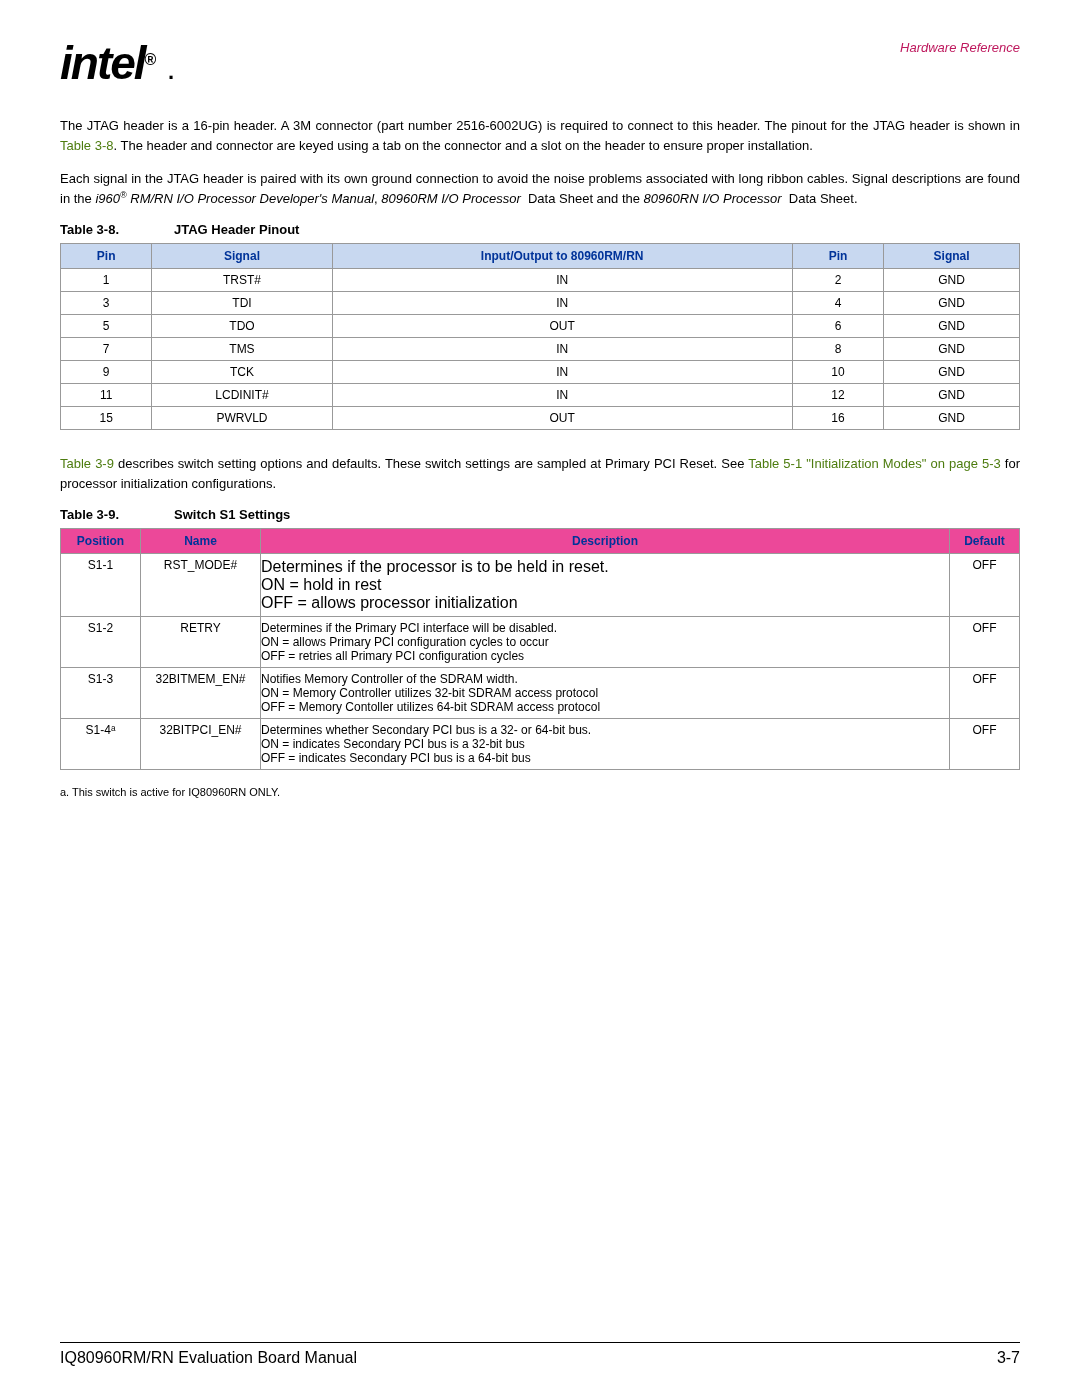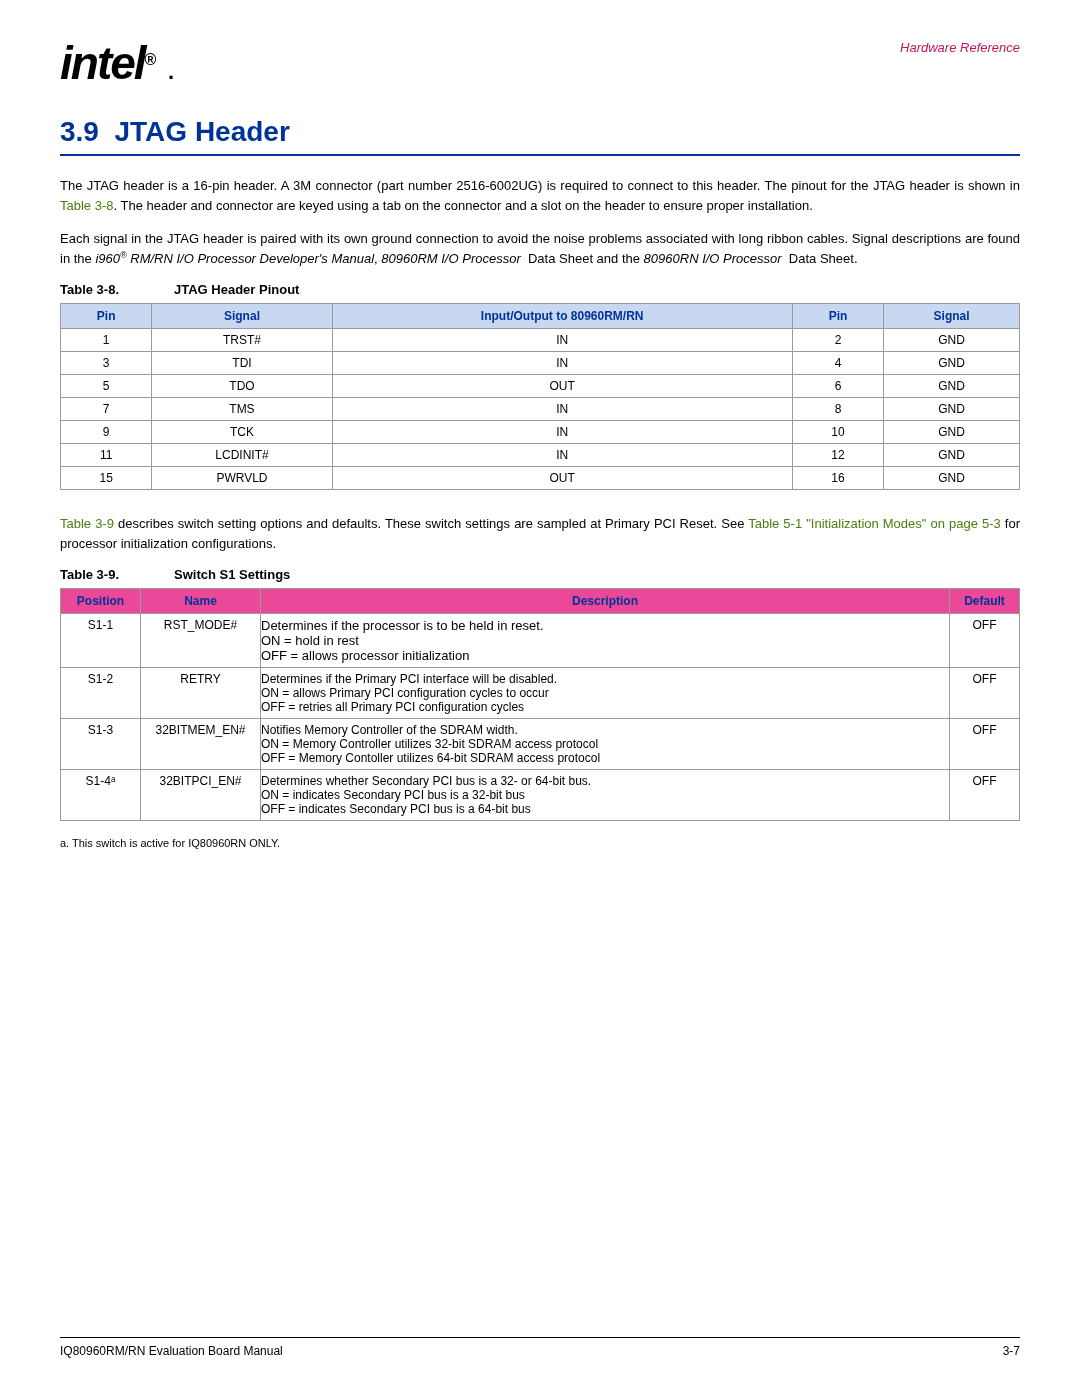--- a/index.html
+++ b/index.html
@@ -103,47 +103,44 @@
       padding: 4px 0;
       vertical-align: top;
     }
     .switch-table td.center { text-align: center; }
     .footnote {
       font-size: 11px;
       margin-top: 6px;
     }
     .footer {
       position: absolute;
-      bottom: 39px;
+      bottom: 30px;
       left: 60px;
       right: 60px;
       display: flex;
       justify-content: space-between;
-      font-size: 12px;
+      font-size: 16px;
       border-top: 1px solid #000;
       padding-top: 6px;
     }
     sup { font-size: 9px; vertical-align: super; }
   </style>
 </head>
 <body>
 
 <div class="page">
 
   <div class="header">
     <div class="logo">
       <span style="font-style:italic; font-weight:900; font-size:46px; letter-spacing:-2px;">int</span><span style="font-style:italic; font-weight:900; font-size:46px; letter-spacing:-2px; position:relative;">e</span><span style="font-style:italic; font-weight:900; font-size:46px; letter-spacing:-2px;">l</span><span style="font-size:16px; vertical-align:super; font-style:normal;">®</span>
       <span style="font-size:22px; font-weight:bold; display:inline-block; margin-left:1px;">.</span>
     </div>
     <div class="header-right">Hardware Reference</div>
   </div>
 
-  <div class="section-title">
-    <span>3.9</span>&nbsp;&nbsp;<span>JTAG Header</span>
-  </div>
 
 
   <p class="body-text">
     The JTAG header is a 16-pin header. A 3M connector (part number 2516-6002UG) is required to connect to this header. The pinout for the JTAG header is shown in <a class="link">Table 3-8</a>. The header and connector are keyed using a tab on the connector and a slot on the header to ensure proper installation.
   </p>
 
   <p class="body-text">
     Each signal in the JTAG header is paired with its own ground connection to avoid the noise problems associated with long ribbon cables. Signal descriptions are found in the <span class="italic">i960<sup>®</sup> RM/RN I/O Processor Developer's Manual</span>, <span class="italic">80960RM I/O Processor</span>&nbsp; Data Sheet and the <span class="italic">80960RN I/O Processor</span>&nbsp; Data Sheet.
   </p>
 
@@ -231,21 +228,21 @@
           <th style="width:80px;">Position</th>
           <th style="width:120px;">Name</th>
           <th>Description</th>
           <th style="width:70px;">Default</th>
         </tr>
       </thead>
       <tbody id="switch-tbody">
       <tr>
       <td class="center">S1-1</td>
       <td class="center">RST_MODE#</td>
-      <td style="font-size:13px;">Determines if the processor is to be held in reset.<br>ON = hold in rest<br>OFF = allows processor initialization</td>
+      <td style="font-size:16px;">Determines if the processor is to be held in reset.<br>ON = hold in rest<br>OFF = allows processor initialization</td>
       <td class="center">OFF</td>
     </tr>
           <tr>
       <td class="center">S1-2</td>
       <td class="center">RETRY</td>
       <td style="font-size:12px;">Determines if the Primary PCI interface will be disabled.<br>ON = allows Primary PCI configuration cycles to occur<br>OFF = retries all Primary PCI configuration cycles</td>
       <td class="center">OFF</td>
     </tr>
           <tr>
       <td class="center">S1-3</td>

